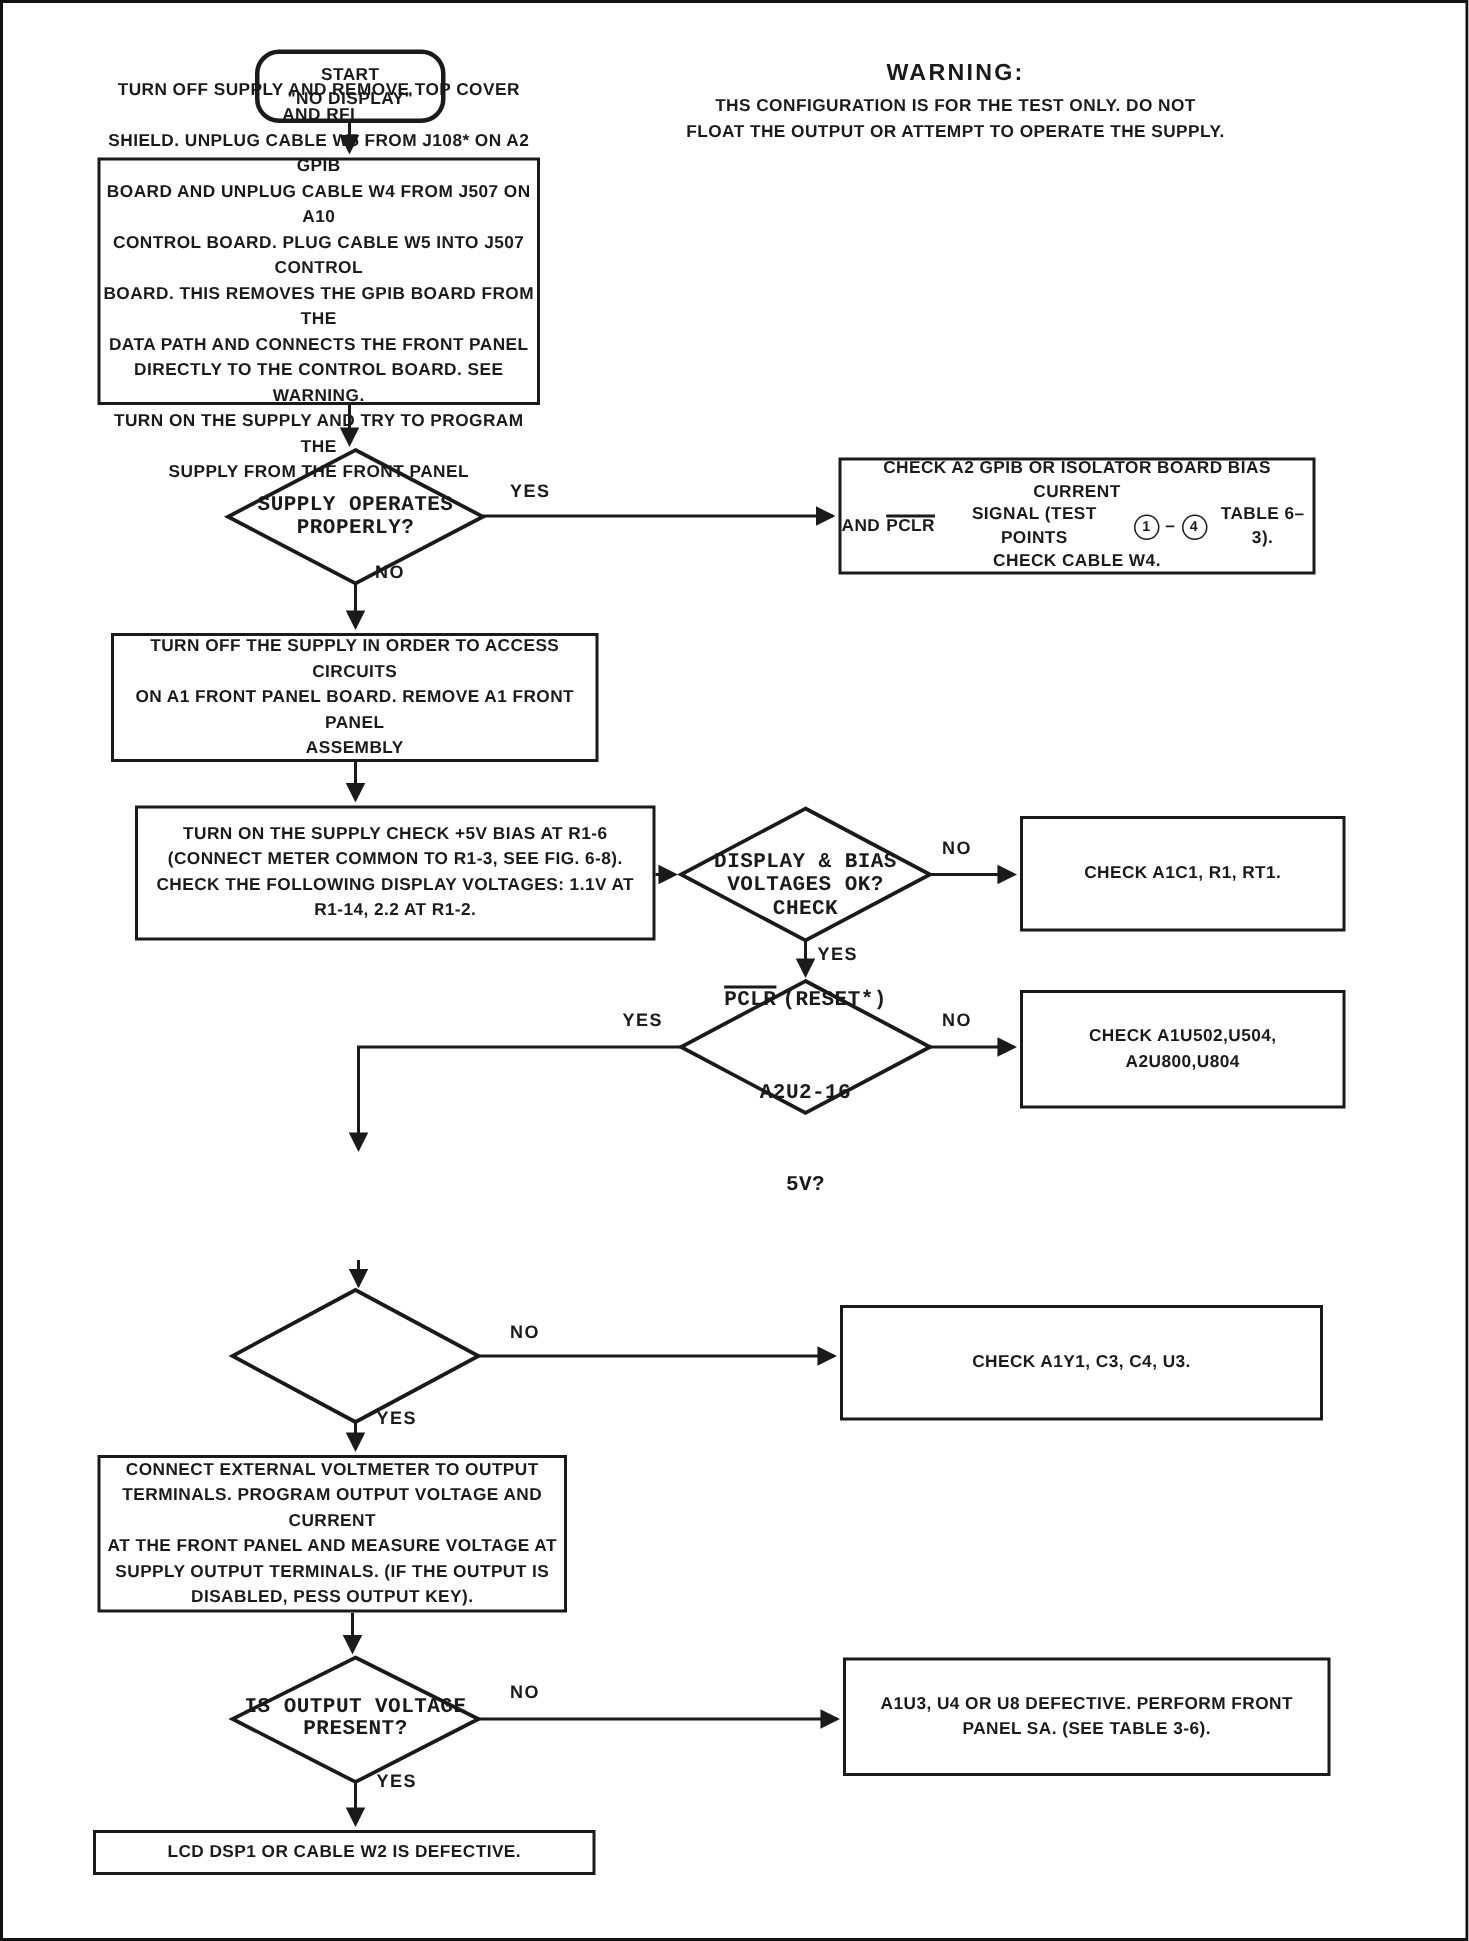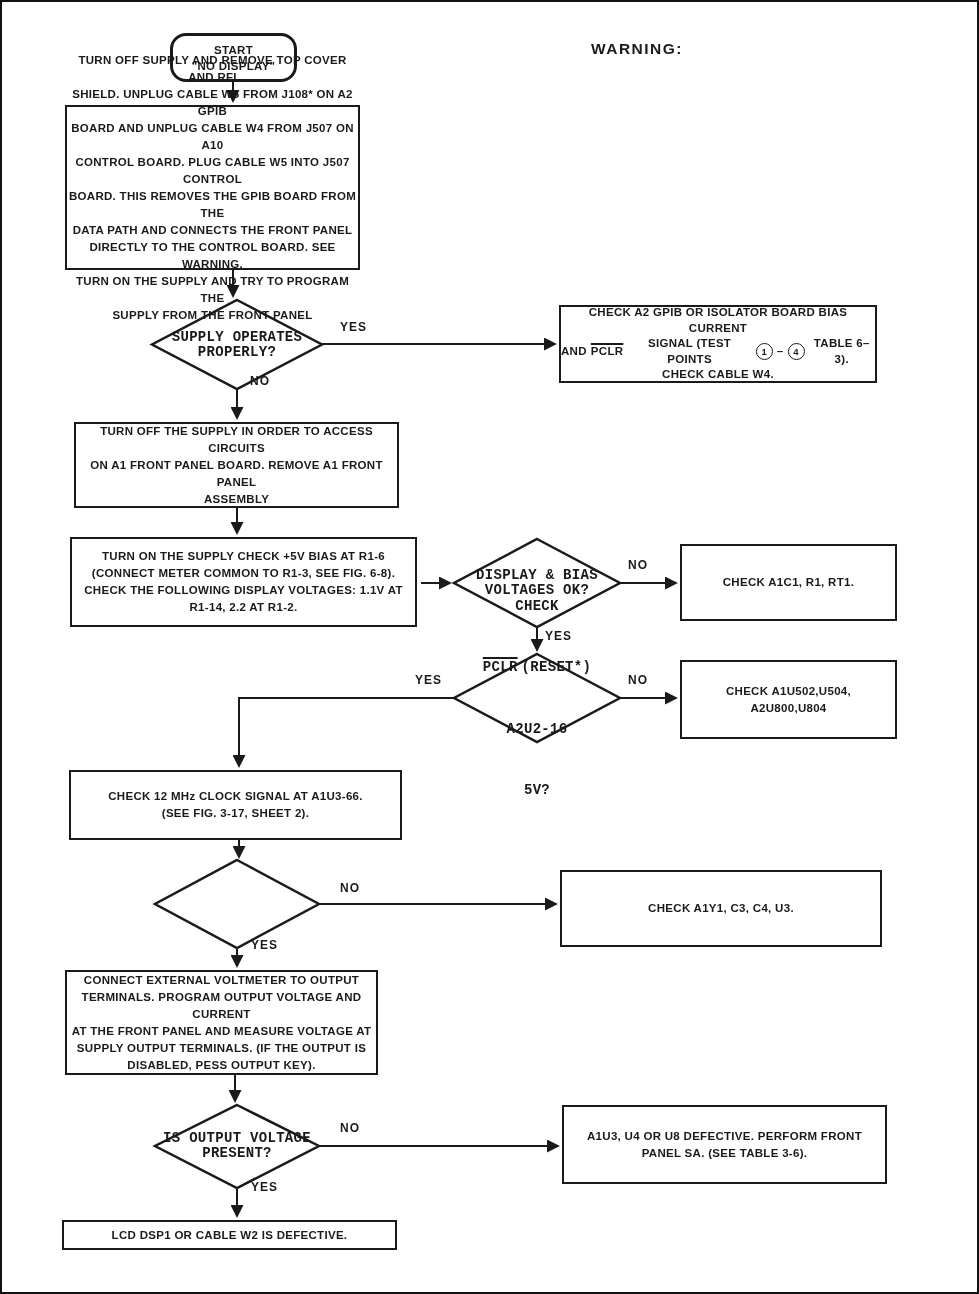--- a/index.html
+++ b/index.html
@@ -66,20 +66,22 @@
     <polygon class="dmnd" points="235,1103 317,1144 235,1186 153,1144"></polygon>
   </svg>
 
   <div class="node terminal" style="left:168px; top:31px; width:127px; height:49px;">
     <div class="txt" style="line-height:16px;">START
 "NO DISPLAY"</div>
   </div>
 
   <div class="warn">
     <div class="warn-title">WARNING:</div>
+    <div class="warn-body">THS CONFIGURATION IS FOR THE TEST ONLY. DO NOT
+FLOAT THE OUTPUT OR ATTEMPT TO OPERATE THE SUPPLY.</div>
   </div>
 
   <div class="node box" style="left:63px; top:103px; width:295px; height:165px;">
     <div class="txt">TURN OFF SUPPLY AND REMOVE TOP COVER AND RFI
 SHIELD. UNPLUG CABLE W5 FROM J108* ON A2 GPIB
 BOARD AND UNPLUG CABLE W4 FROM J507 ON A10
 CONTROL BOARD. PLUG CABLE W5 INTO J507 CONTROL
 BOARD. THIS REMOVES THE GPIB BOARD FROM THE
 DATA PATH AND CONNECTS THE FRONT PANEL
 DIRECTLY TO THE CONTROL BOARD. SEE WARNING.
@@ -104,21 +106,21 @@
     </div>
     <div class="txt small-lh">CHECK CABLE W4.</div>
   </div>
 
   <div class="node box" style="left:72px; top:420px; width:325px; height:86px;text-align:center;">
     <div class="txt">TURN OFF THE SUPPLY IN ORDER TO ACCESS CIRCUITS
 ON A1 FRONT PANEL BOARD. REMOVE A1 FRONT PANEL
 ASSEMBLY</div>
   </div>
 
-  <div class="node box" style="left:68px; top:535px; width:347px; height:90px;">
+  <div class="node box" style="left:88px; top:535px; width:347px; height:90px;">
     <div class="txt">TURN ON THE SUPPLY CHECK +5V BIAS AT R1-6
 (CONNECT METER COMMON TO R1-3, SEE FIG. 6-8).
 CHECK THE FOLLOWING DISPLAY VOLTAGES: 1.1V AT
 R1-14, 2.2 AT R1-2.</div>
   </div>
 
   <div class="dtext" style="left:460px; top:548px; width:150px; height:66px;">DISPLAY
 &amp; BIAS VOLTAGES
 OK?</div>
 
@@ -134,24 +136,20 @@
     </span>
     <span>A2U2-16</span>
     <span>5V?</span>
   </div>
 
   <div class="node box" style="left:678px; top:658px; width:217px; height:79px;">
     <div class="txt">CHECK A1U502,U504,
 A2U800,U804</div>
   </div>
 
-  <div class="node box" style="left:67px; top:768px; width:333px; height:70px;">
-    <div class="txt">CHECK 12 MHz CLOCK SIGNAL AT A1U3-66.
-(SEE FIG. 3-17, SHEET 2).</div>
-  </div>
 
 
   <div class="node box" style="left:558px; top:868px; width:322px; height:77px;">
     <div class="txt">CHECK A1Y1, C3, C4, U3.</div>
   </div>
 
   <div class="node box" style="left:63px; top:968px; width:313px; height:105px;">
     <div class="txt">CONNECT EXTERNAL VOLTMETER TO OUTPUT
 TERMINALS. PROGRAM OUTPUT VOLTAGE AND CURRENT
 AT THE FRONT PANEL AND MEASURE VOLTAGE AT

